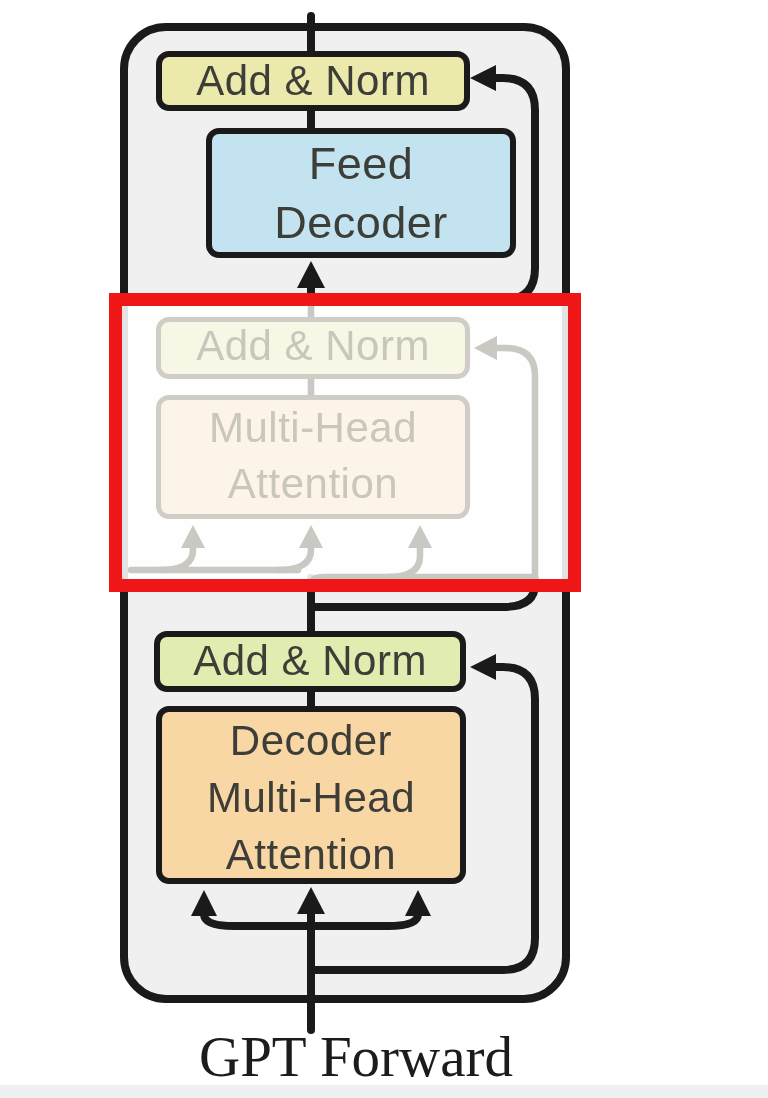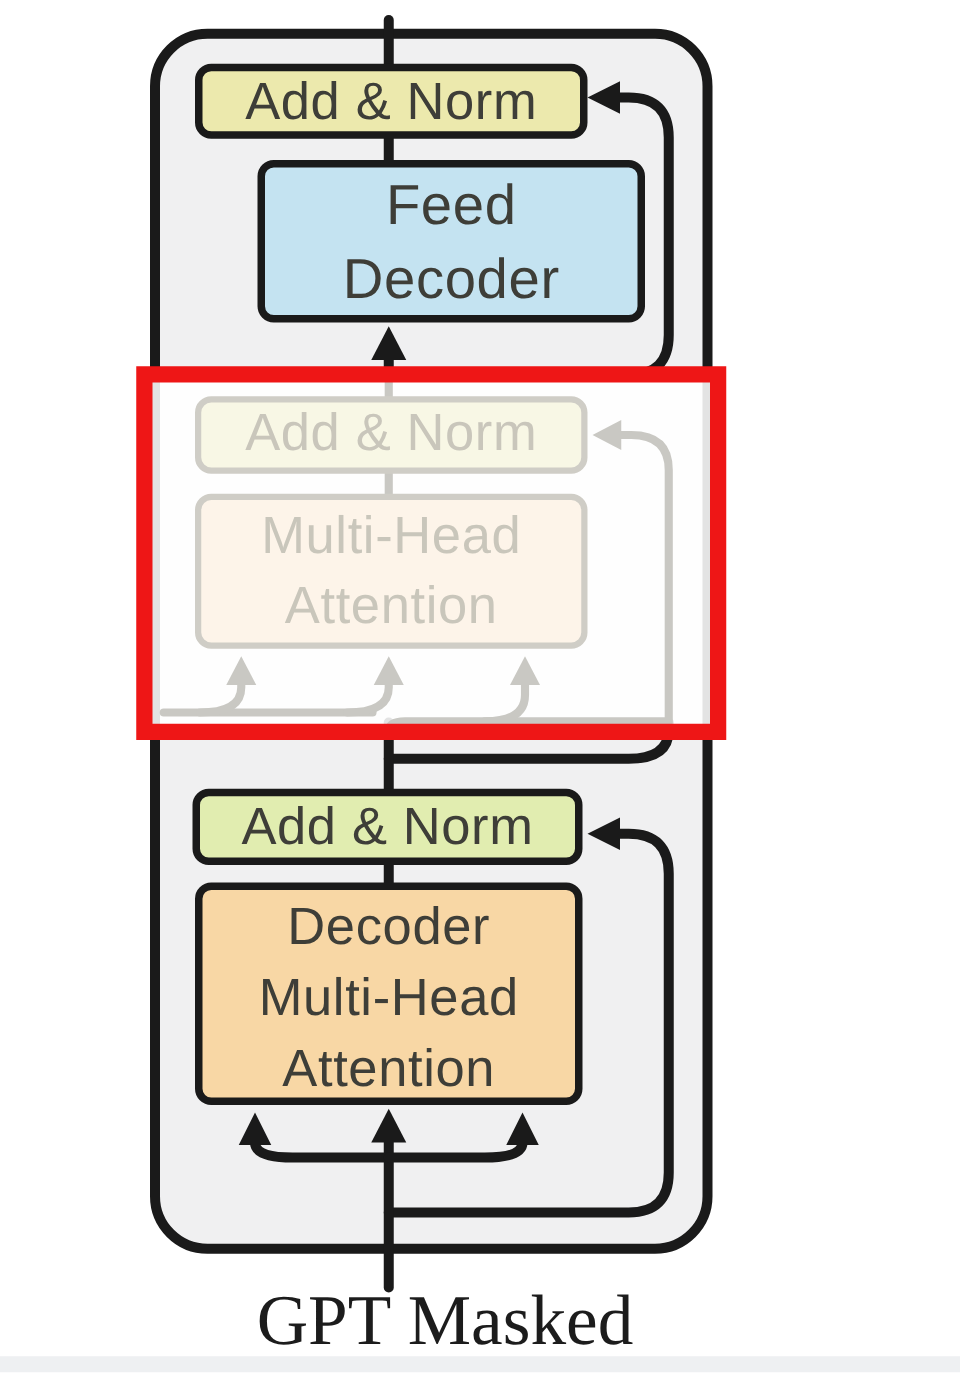--- a/index.html
+++ b/index.html
@@ -174,17 +174,17 @@
   </div>
   <div class="box faded box-mha-faded">
     <div class="lines">
       <div>Multi-Head</div>
       <div>Attention</div>
     </div>
   </div>
 
   <div class="highlight-rect"></div>
 
-  <div class="caption">GPT Masked</div>
+  <div class="caption">GPT Forward</div>
 
   <div class="footer-strip"></div>
 
 </div>
 
 </body></html>

